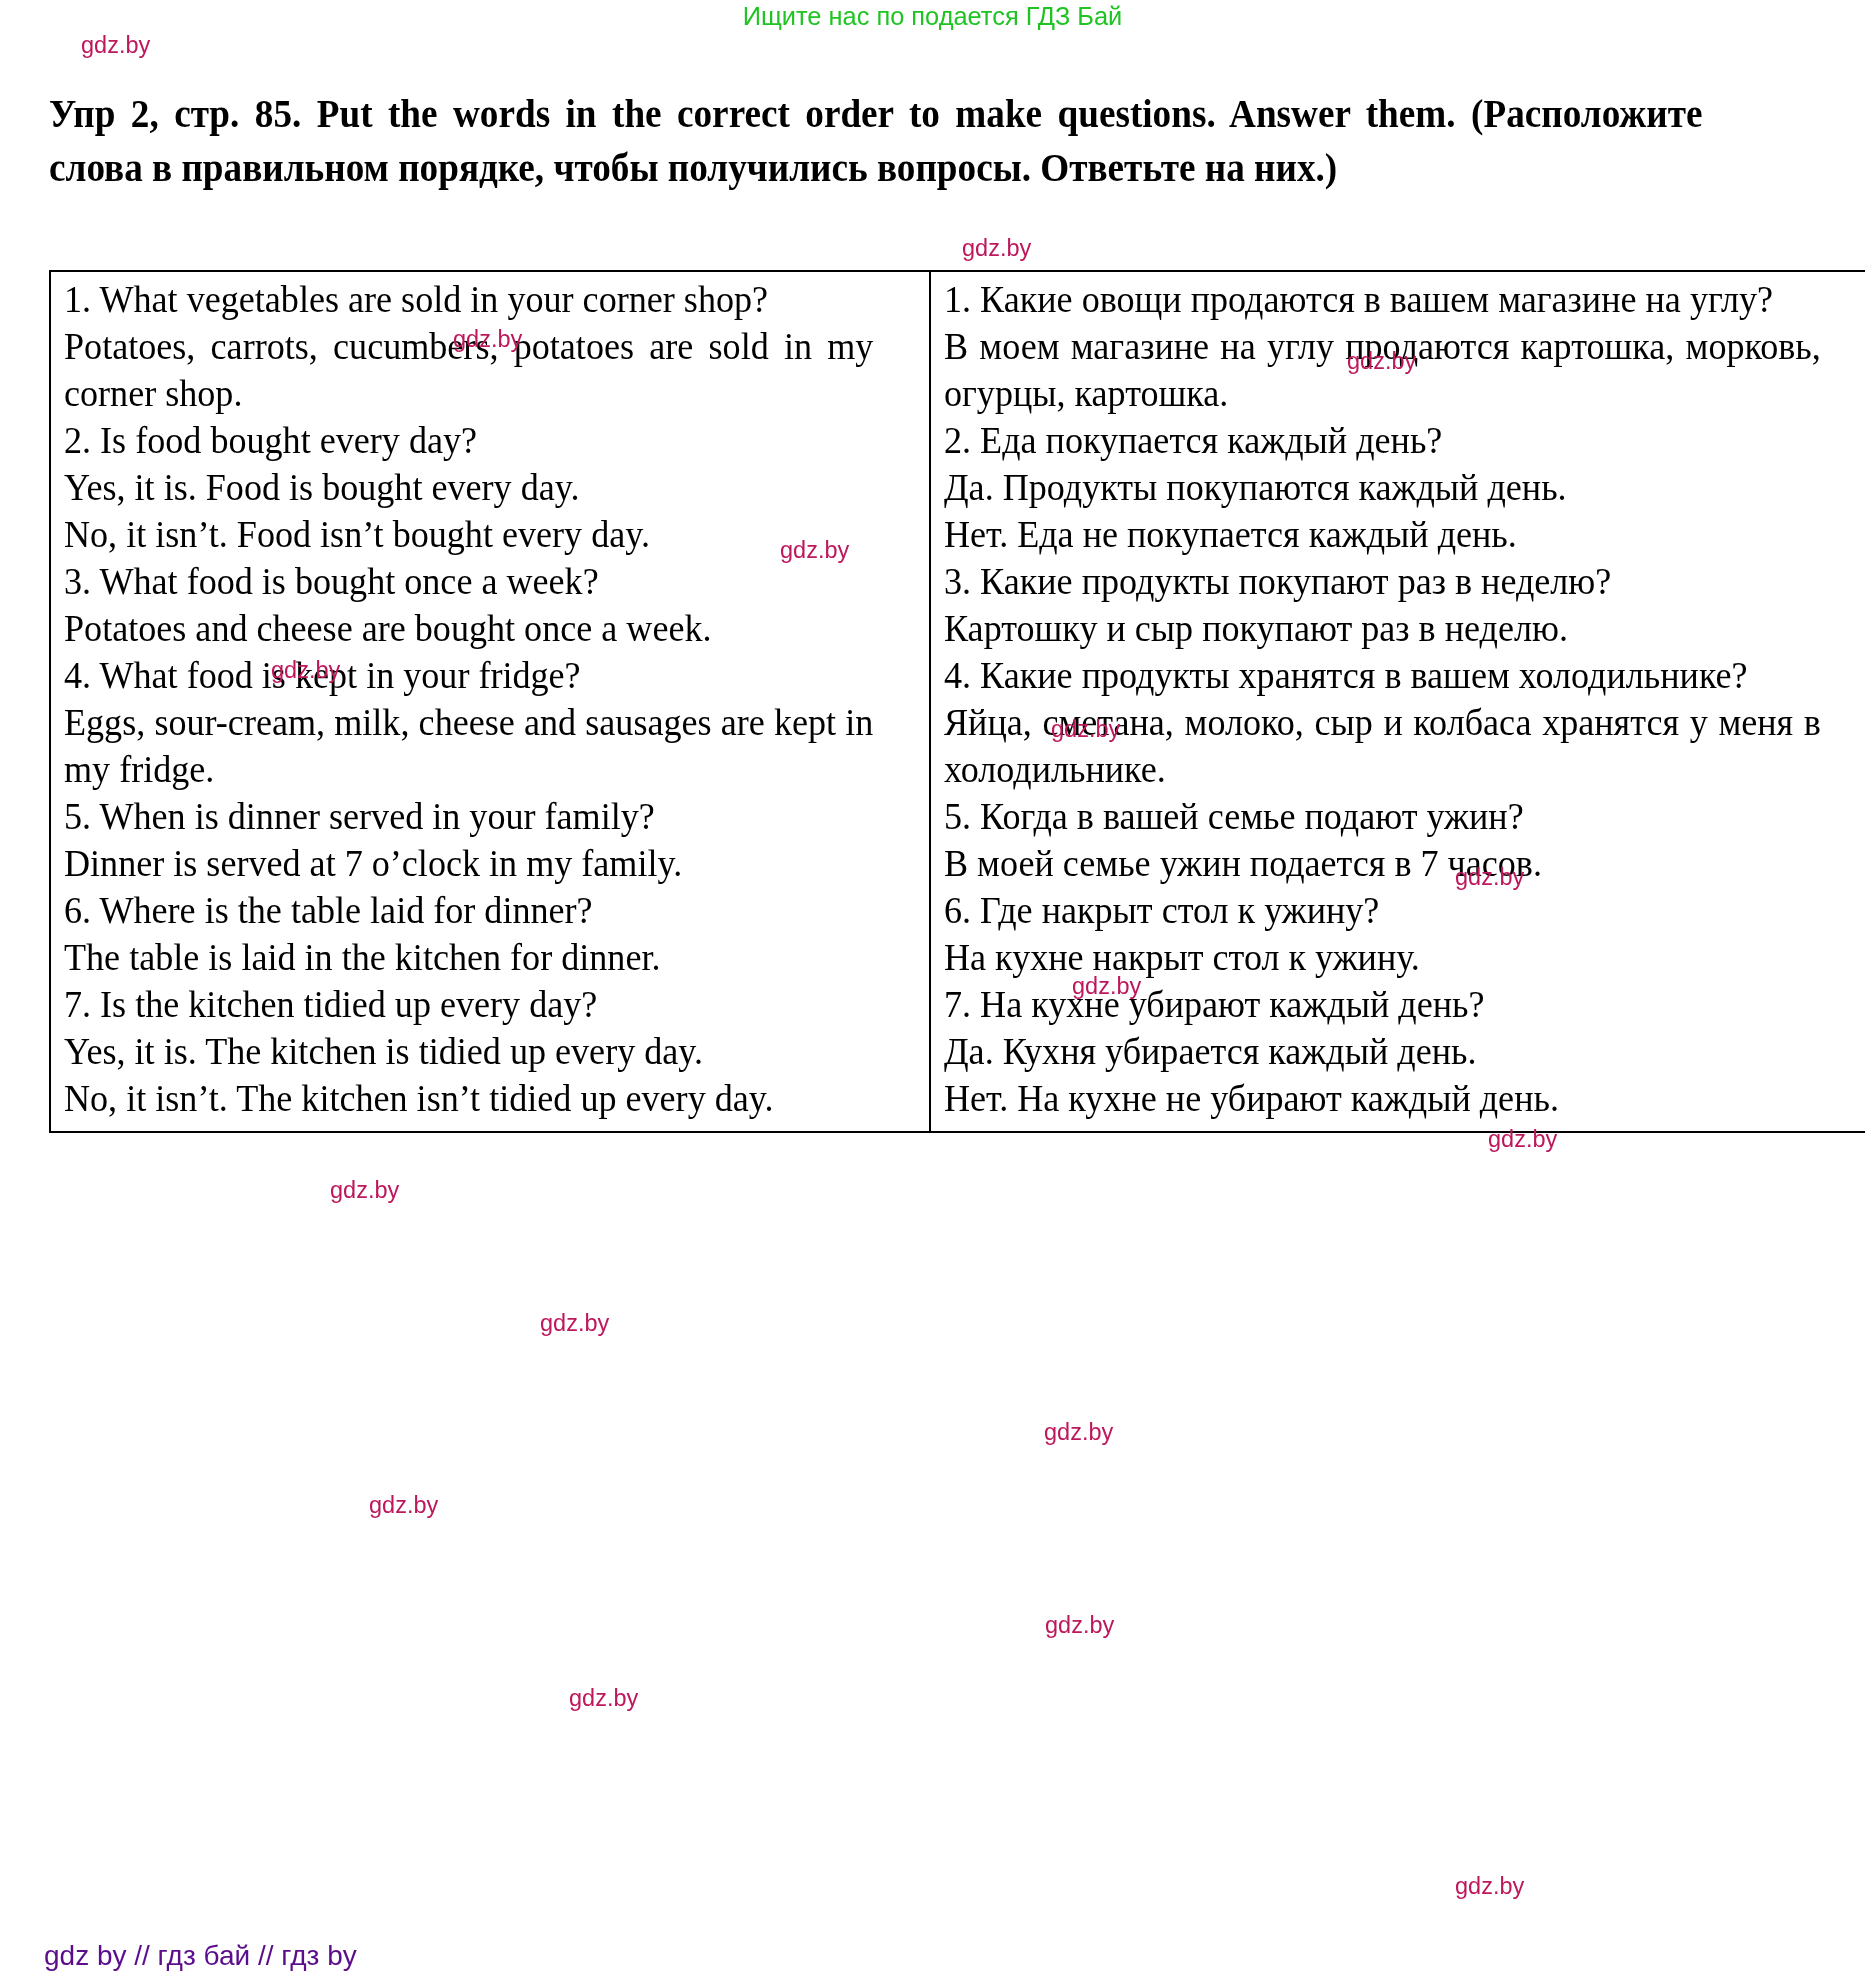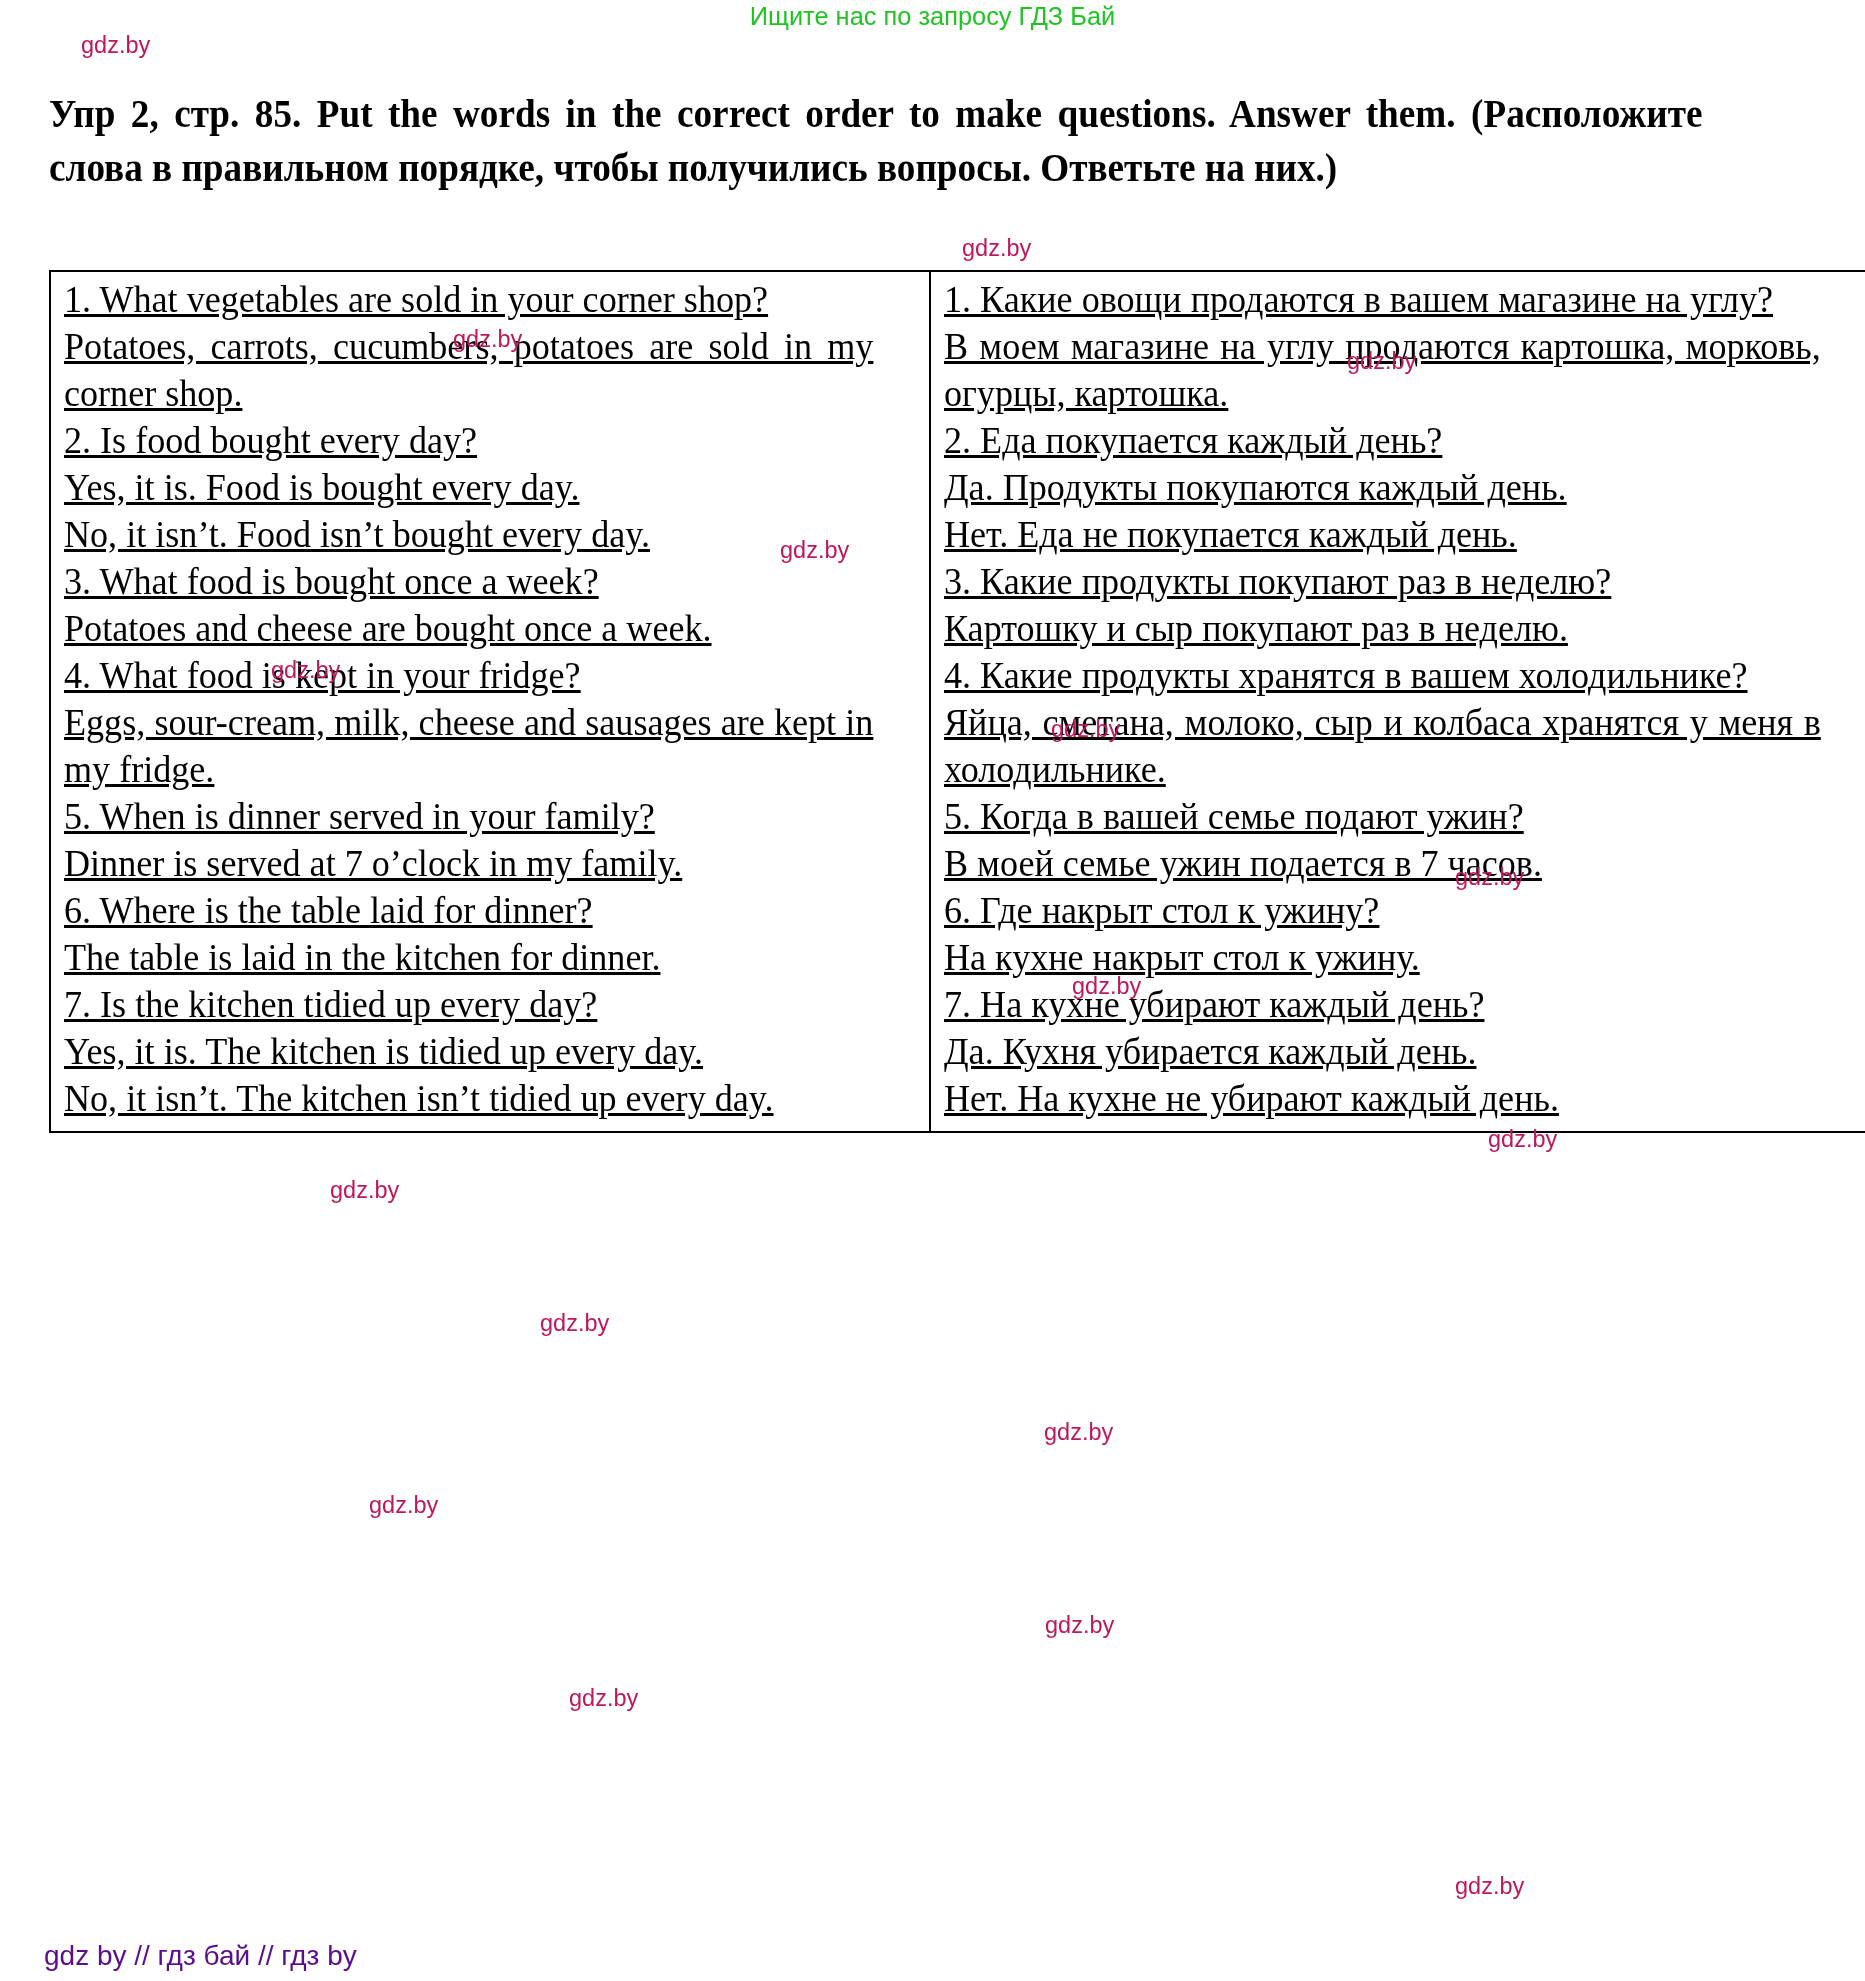--- a/index.html
+++ b/index.html
@@ -64,21 +64,20 @@
     left: 49px;
     top: 270px;
     width: 1775px;
     border-collapse: collapse;
     table-layout: fixed;
   }
   .answer-table td {
     border: 2.8px solid #000000;
     vertical-align: top;
     padding: 3.8px 13px 9.4px 13px;
-    text-decoration: underline;
   }
   .col-en { width: 852px; }
   .col-ru { width: 923px; }
 
   .qa-line {
     font-family: "Liberation Serif", "DejaVu Serif", serif;
     font-size: 38px;
     line-height: 47px;
     color: #000000;
     text-align: justify;
@@ -99,21 +98,21 @@
     font-family: "Liberation Sans", "DejaVu Sans", sans-serif;
     font-size: 28px;
     line-height: 36px;
     white-space: nowrap;
     padding-left: 44px;
   }
 </style>
 </head>
 <body>
 
-<div class="promo-banner">Ищите нас по запросу ГДЗ Бай</div>
+<div class="promo-banner">Ищите нас по подается ГДЗ Бай</div>
 
 <div class="exercise-title">Упр 2, стр. 85. Put the words in the correct order to make questions. Answer them. (Расположите слова в правильном порядке, чтобы получились вопросы. Ответьте на них.)</div>
 
 <table class="answer-table">
   <tbody>
       <tr>
     <td class="col-en">
       <p class="qa-line">1. What vegetables are sold in your corner shop?</p>
       <p class="qa-line">Potatoes, carrots, cucumbers, potatoes are sold in my corner shop.</p>
       <p class="qa-line">2. Is food bought every day?</p>

